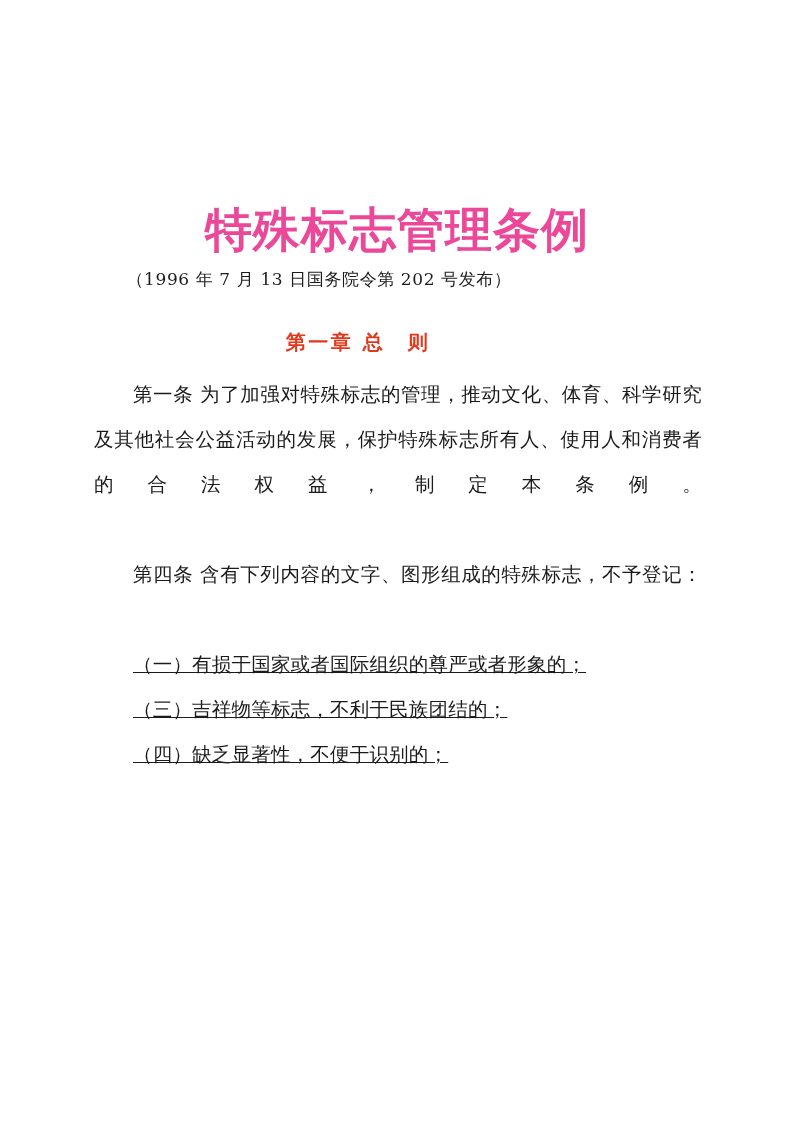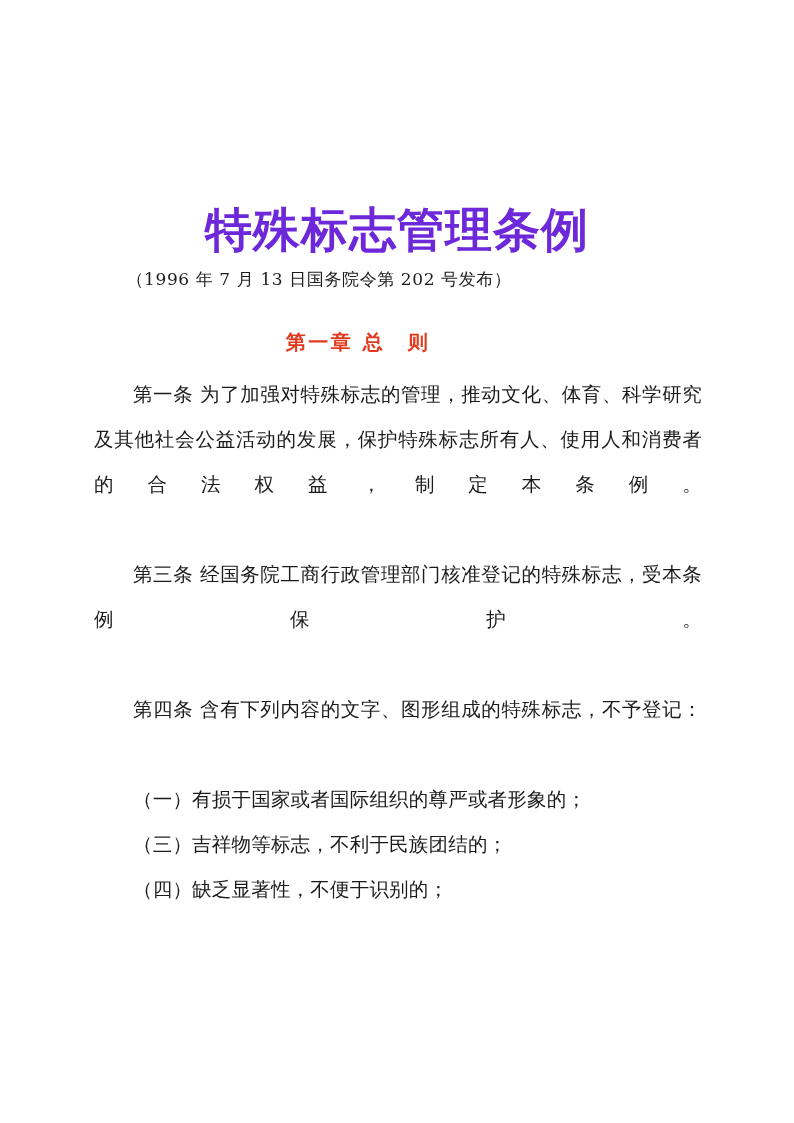--- a/index.html
+++ b/index.html
@@ -22,21 +22,21 @@
     position: absolute;
     left: 0;
     top: 168px;
     width: 794px;
     text-align: center;
     font-family: "DejaVu Sans", "Liberation Sans", sans-serif;
     font-weight: 700;
     font-size: 47px;
     line-height: 62px;
     letter-spacing: 1px;
-    color: #6d28d9;
+    color: #ec4899;
     white-space: nowrap;
   }
 
   
   #doc-subtitle {
     position: absolute;
     left: 0;
     top: 266px;
     width: 638px;
     text-align: center;
@@ -82,20 +82,21 @@
   #body-block p {
     margin: 0;
     text-indent: 2em;
     text-align: justify;
     text-justify: inter-character;
   }
 
   #body-block p.list-item {
     text-indent: 2em;
     text-align: left;
+    text-decoration: underline;
   }
 
   
   #body-block p::after {
     content: "";
     display: inline-block;
     width: 100%;
   }
   #body-block p.list-item::after {
     content: none;
@@ -110,21 +111,20 @@
 
   <div id="doc-subtitle">（1996 年 7 月  13 日国务院令第 202 号发布）</div>
 
   <div id="chapter-heading">第一章 总　则</div>
 
   <div id="body-block">
 
     <p>第一条 为了加强对特殊标志的管理，推动文化、体育、科学研究及其他社会公益活动的发展，保护特殊标志所有人、使用人和消费者的合法权益，制定本条例。</p>
 
 
-    <p>第三条 经国务院工商行政管理部门核准登记的特殊标志，受本条例保护。</p>
 
     <p>第四条 含有下列内容的文字、图形组成的特殊标志，不予登记：</p>
 
     <p class="list-item">（一）有损于国家或者国际组织的尊严或者形象的；</p>
 
 
     <p class="list-item">（三）吉祥物等标志，不利于民族团结的；</p>
 
     <p class="list-item">（四）缺乏显著性，不便于识别的；</p>
 

